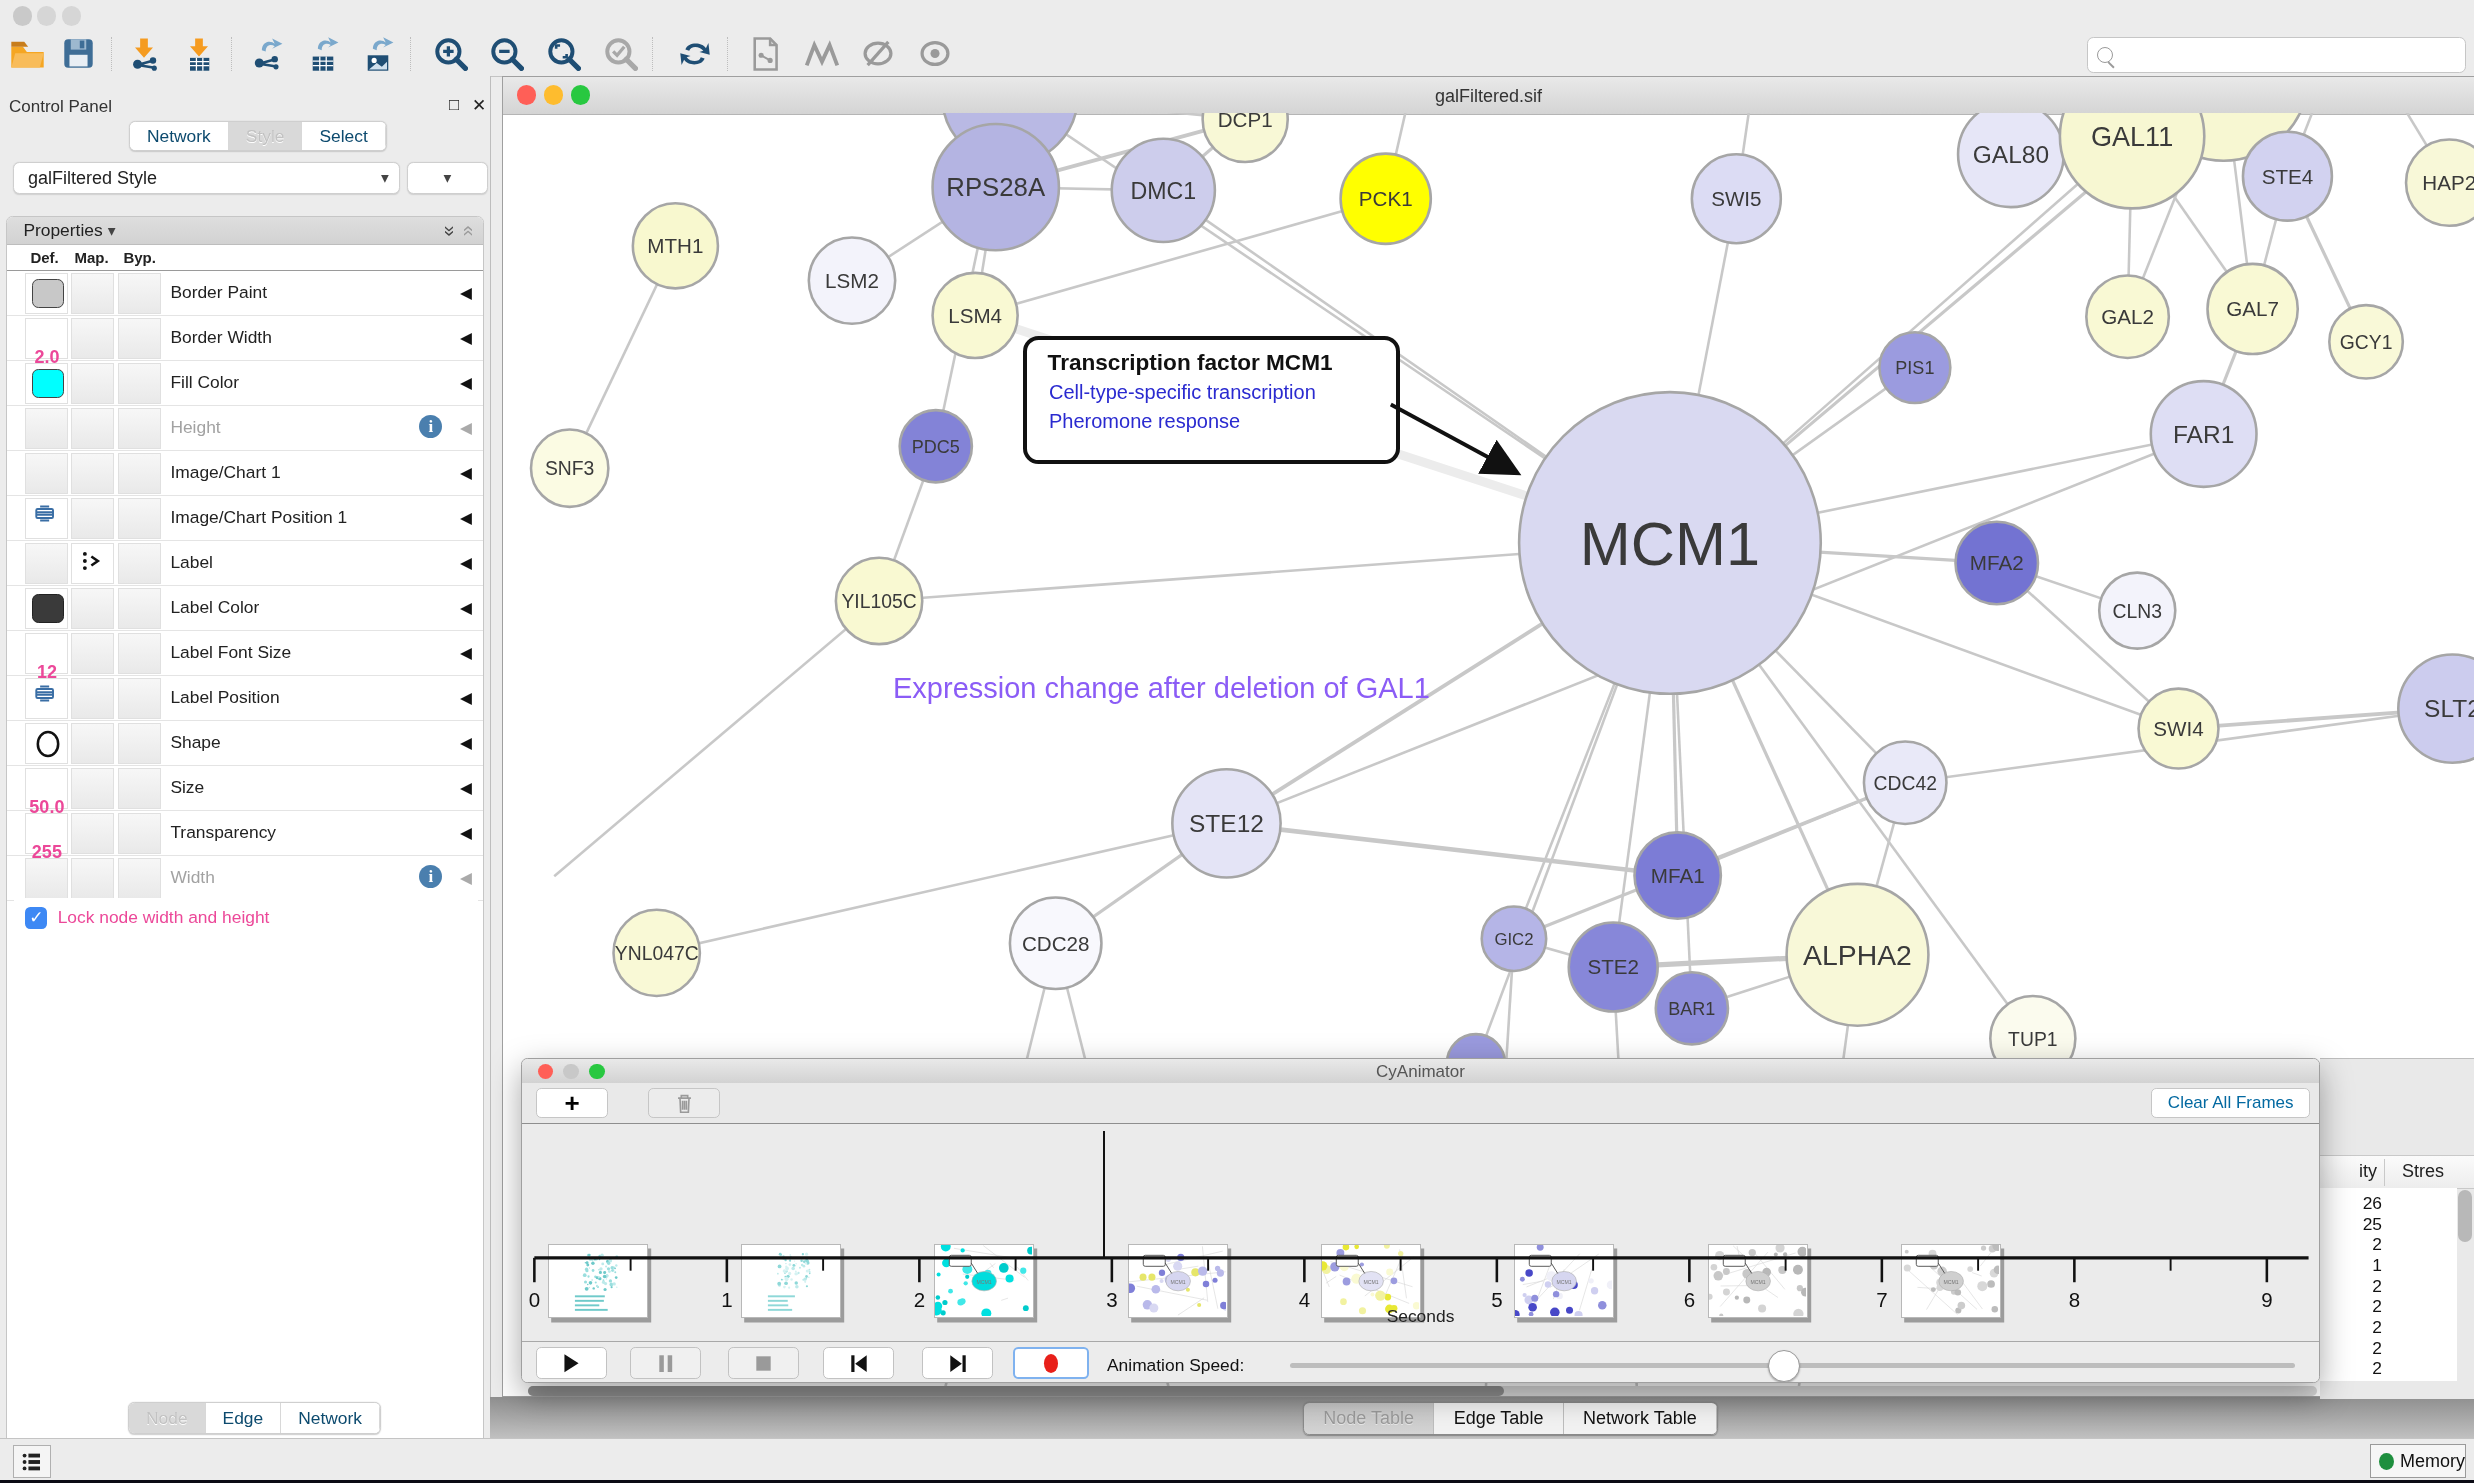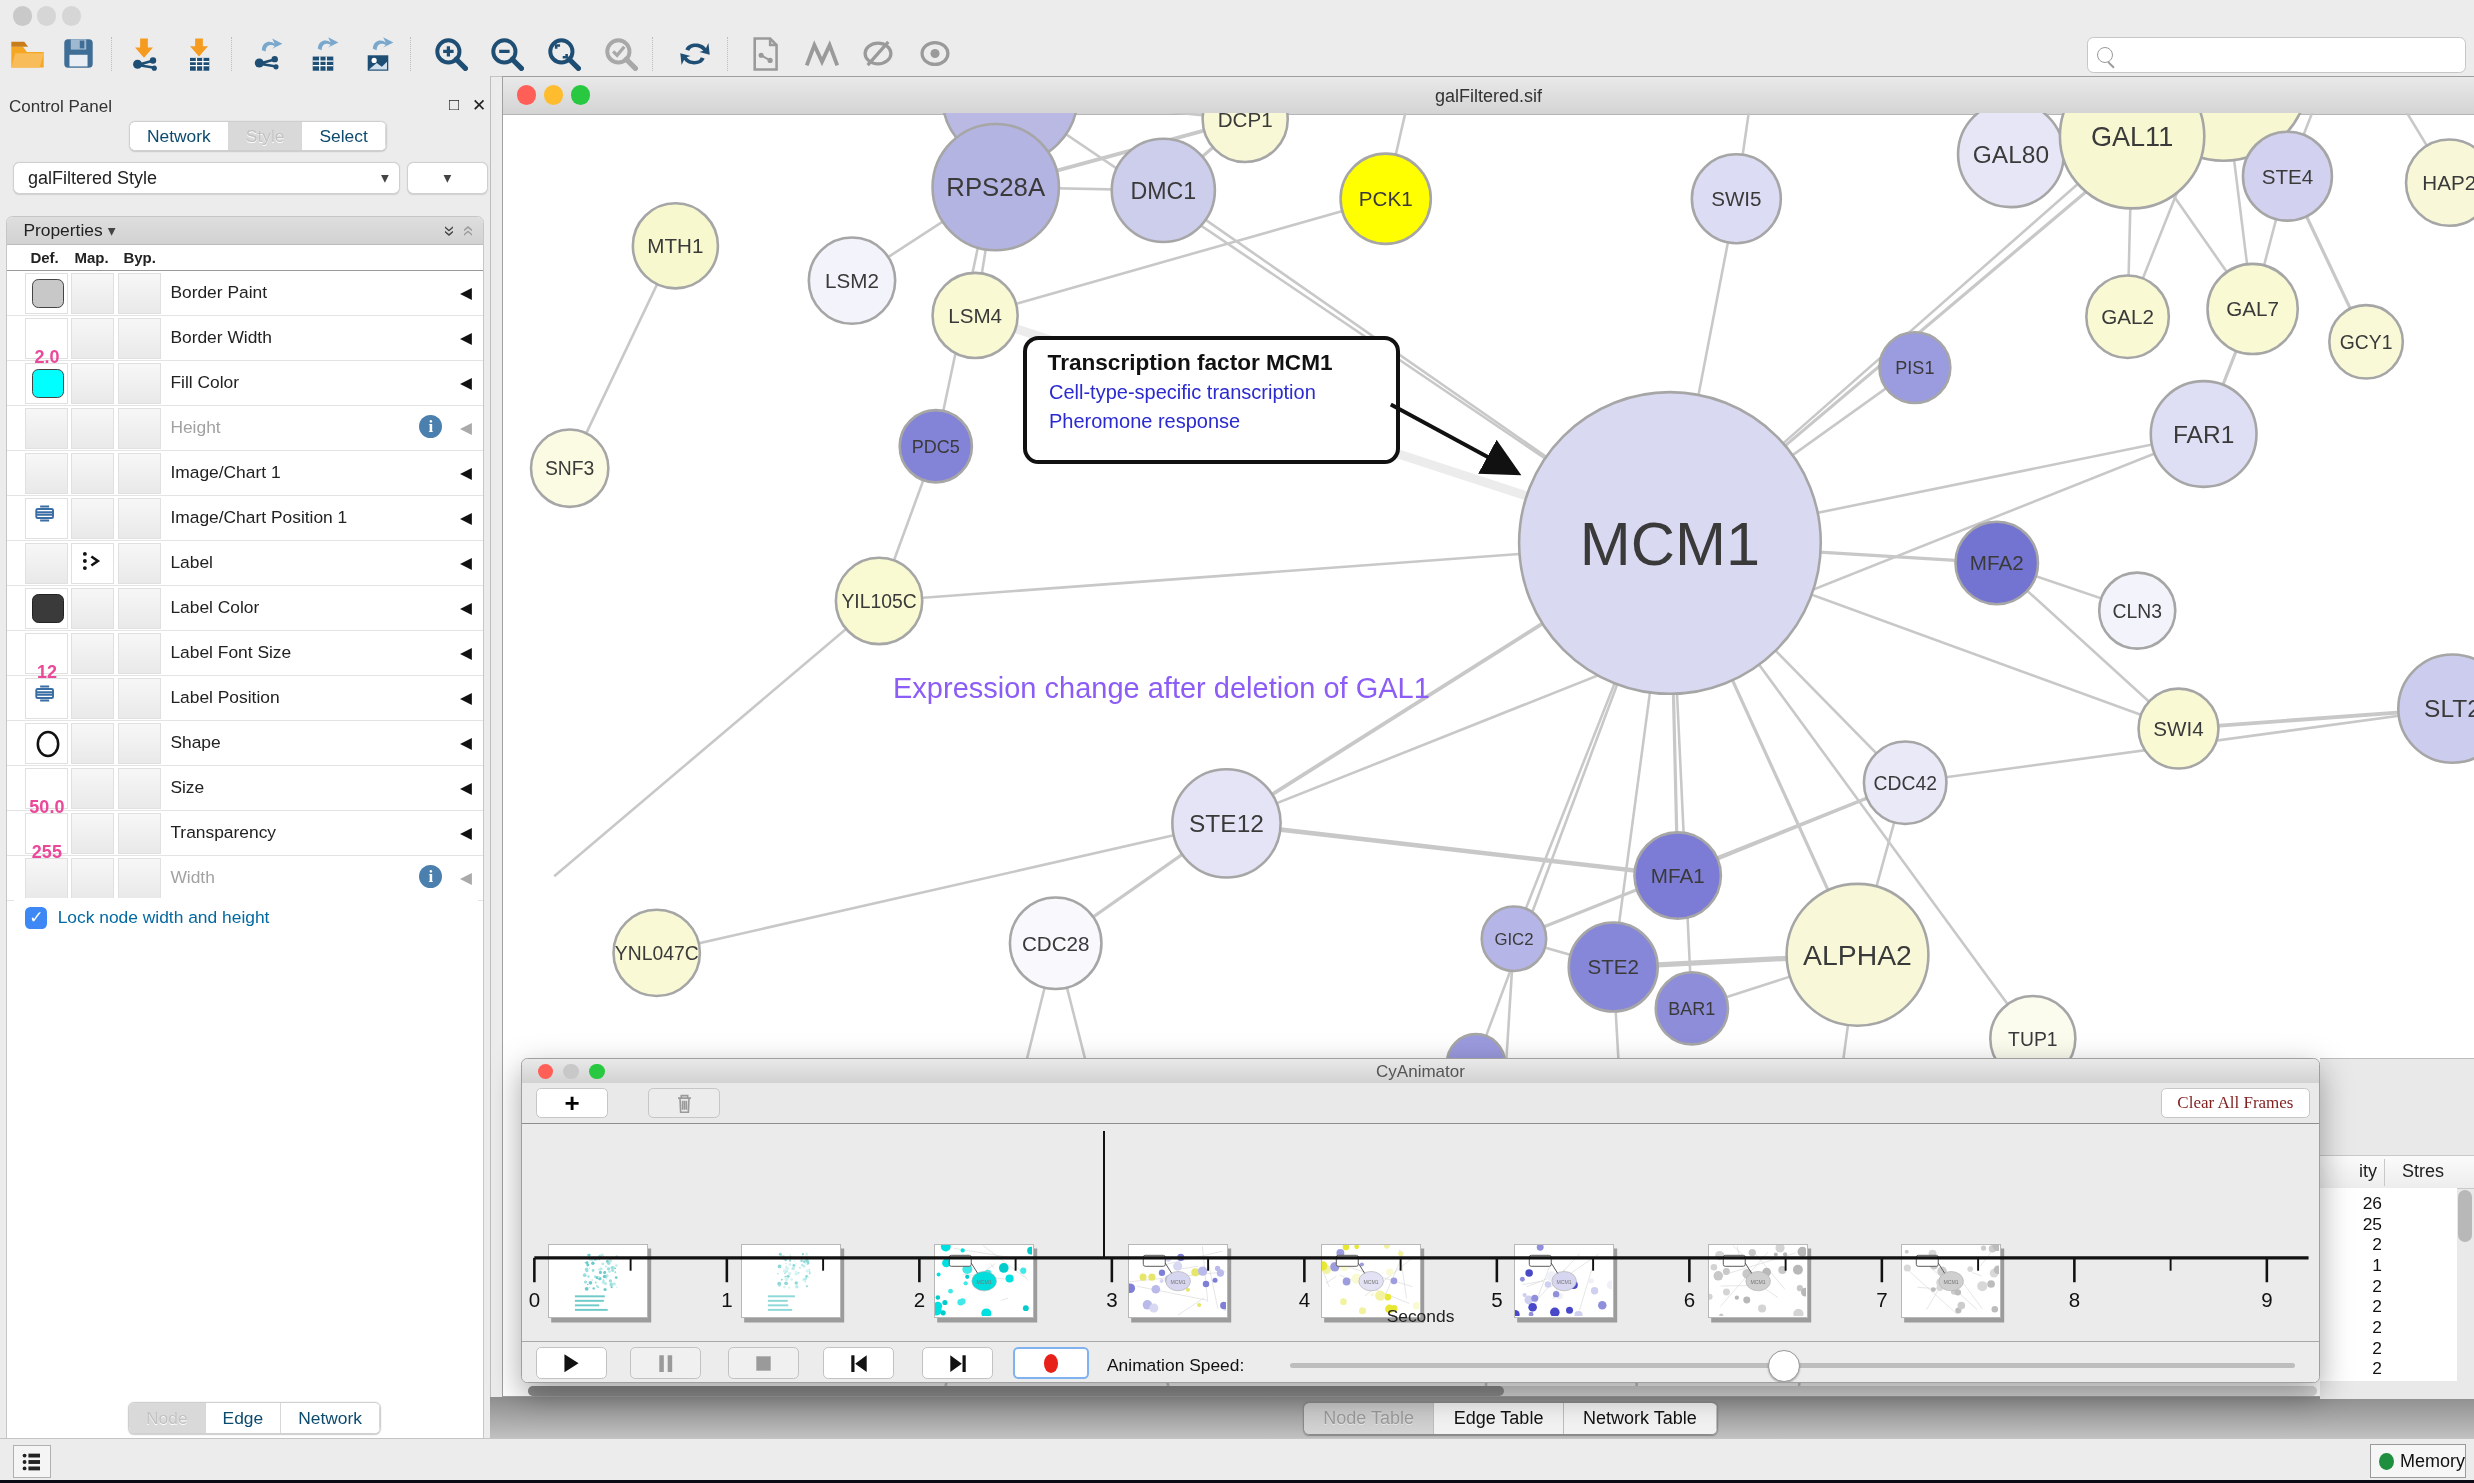--- a/index.html
+++ b/index.html
@@ -38,39 +38,39 @@
   .pcell{position:absolute;top:2.6px;width:41px;height:39px;background:linear-gradient(#f7f7f7,#e9e9e9);border:0.6px solid #e0e0e0;}
   .swatch{position:absolute;left:5.2px;top:5.2px;width:30px;height:27px;border:1.3px solid #444;border-radius:6.4px;}
   .defnum{position:absolute;width:41px;text-align:center;top:28px;font-size:18px;font-weight:bold;color:#ec4899;}
   .plabel{position:absolute;left:163px;top:11.6px;font-size:17.4px;color:#222;}
   .plabel.dis{color:#a2a2a2;}
   .parrow{position:absolute;right:11.6px;top:13px;font-size:15.5px;color:#111;}
   .parrow.dis{color:#aaa;}
   .info-i{position:absolute;right:41px;top:9px;width:23px;height:23px;border-radius:50%;background:#4a7fae;color:#fff;font-size:17px;font-weight:bold;text-align:center;line-height:23px;font-family:"Liberation Serif","DejaVu Serif",serif;}
   #lockrow{position:absolute;left:6.4px;width:464px;height:39px;display:flex;align-items:center;background:#fff;}
   #lockbox{width:22px;height:22px;border-radius:5.2px;background:#3d88f4;margin-left:11.6px;color:#fff;font-size:17px;text-align:center;line-height:22px;}
-  #locklabel{font-size:17.4px;color:#0369a1;margin-left:10.3px;}
+  #locklabel{font-size:17.4px;color:#ec4899;margin-left:10.3px;}
   #cp-bottom-tabs{left:128px;top:1326px;height:30px;display:flex;border:0.6px solid #cfcfcf;border-radius:6.4px;overflow:hidden;background:#fff;box-shadow:0 0.6px 1.3px rgba(0,0,0,.2);}
   
   #netwin{left:502px;top:76px;width:1973px;height:1321px;background:#fff;border:0.6px solid #9f9f9f;box-sizing:border-box;}
   #net-titlebar{left:0;top:0;width:100%;height:37px;background:linear-gradient(#e9e9e9,#d4d4d4);border-bottom:0.6px solid #b5b5b5;}
   #net-title{width:100%;top:9px;text-align:center;font-size:18px;color:#333;}
   #annot{left:1023px;top:336px;width:369px;height:116px;background:#fff;border:4.5px solid #111;border-radius:15.5px;z-index:5;padding:3.9px 0 0 0;}
   #annot .t1{font-size:22.6px;font-weight:bold;color:#111;margin:6.4px 0 0 20.6px;}
   #annot .t2,#annot .t3{font-size:20px;color:#2a2ad0;margin:5.2px 0 0 22px;}
   #caption{left:893px;top:672px;font-size:29px;color:#8b5cf6;z-index:4;}
   
   #anim{left:521px;top:1058px;width:1799px;height:325px;background:#ebebeb;border:0.6px solid #9f9f9f;border-radius:6.4px;box-shadow:0 11.6px 32px rgba(0,0,0,.35);z-index:20;box-sizing:border-box;overflow:hidden;}
   #anim-titlebar{left:0;top:0;width:100%;height:24px;background:linear-gradient(#e9e9e9,#d2d2d2);border-bottom:0.6px solid #b0b0b0;}
   #anim-title{width:100%;top:3.2px;text-align:center;font-size:17px;color:#555;}
   .adot{width:15.5px;height:15.5px;border-radius:50%;top:4.5px;}
   #anim-toolbar{left:0;top:24px;width:100%;height:40px;background:#e9e9e9;border-bottom:1.3px solid #8e8e8e;}
   .abtn{position:absolute;top:5.2px;height:30px;border:1.3px solid #c6c6c6;border-radius:5.2px;background:#fff;display:flex;align-items:center;justify-content:center;box-sizing:border-box;}
   .abtn.dis{background:#ececec;}
-  #clear-frames{font-size:17px;color:#7f1d1d;padding:0 15.5px;font-family:Liberation Serif, serif;}
+  #clear-frames{font-size:17px;color:#0369a1;padding:0 15.5px;}
   #frames-area{left:0;top:65px;width:100%;height:217px;background:#ebebeb;position:absolute;}
   .thumb{position:absolute;top:120px;width:98px;height:72px;background:#fff;border:0.6px solid #b8b8b8;box-shadow:3.2px 4.5px 0 #9c9c9c;}
   #playhead{left:1102px;top:1131px;width:1.9px;height:126px;background:#111;z-index:22;}
   #ruler{left:521px;top:1254px;width:1799px;height:77px;z-index:21;}
   #seconds-lab{left:521px;top:1306px;width:1799px;text-align:center;font-size:17.4px;color:#222;z-index:21;}
   #anim-controls{left:0;top:282px;width:100%;height:43px;background:#ececec;border-top:1.3px solid #a8a8a8;position:absolute;}
   .pbtn{position:absolute;top:5.2px;width:71px;height:32px;border:1.3px solid #c2c2c2;border-radius:5.2px;background:#fff;display:flex;align-items:center;justify-content:center;box-sizing:border-box;}
   .pbtn.gray{background:#f0f0f0;}
   #rec{border:2.6px solid #7fb2ef;}
   #speed-label{position:absolute;left:585px;top:13px;font-size:17.4px;color:#111;}

